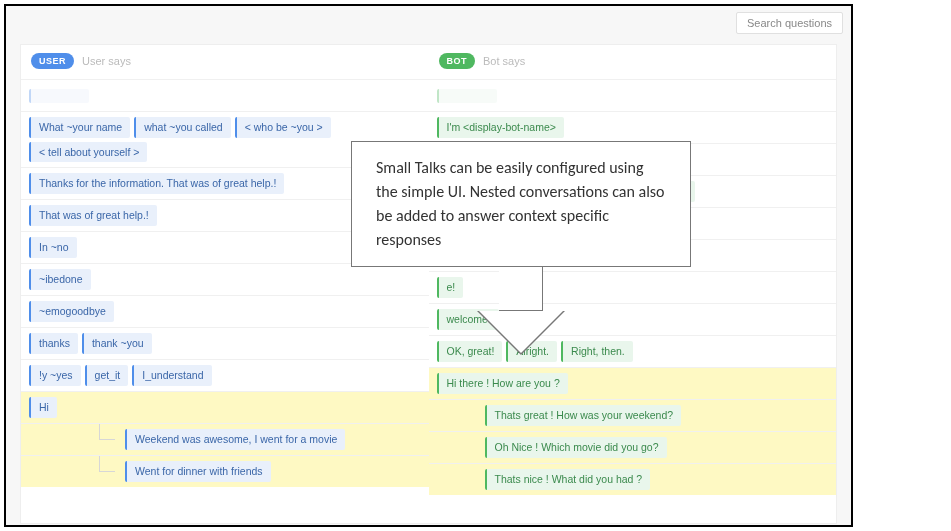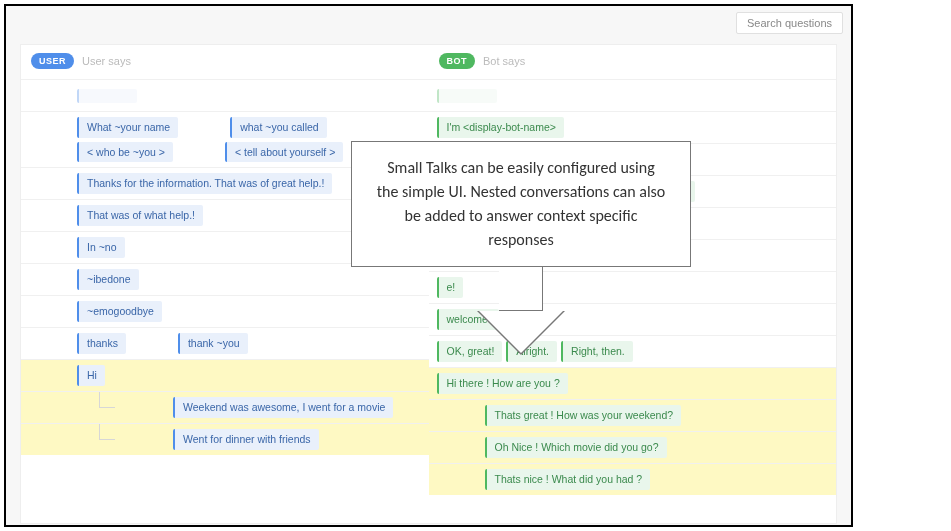--- a/index.html
+++ b/index.html
@@ -92,21 +92,20 @@
     font-size: 10.5px;
     padding: 4px 8px;
     border-radius: 2px;
     line-height: 1.2;
     cursor: pointer;
   }
   .pill-user {
     background: #e9f0fb;
     border-left: 2px solid #4f8eea;
     color: #3a66a8;
-    margin-left: 48px;
   }
   .pill-bot {
     background: #e9f6ec;
     border-left: 2px solid #4fb860;
     color: #3b8a4d;
   }
   .plus-tag {
     font-size: 10px;
     color: #4f8eea;
     background: #f2f7ff;
@@ -130,21 +129,20 @@
     width: 340px;
     z-index: 50;
   }
   .callout-box {
     background: #fff;
     border: 1px solid #777;
     padding: 14px 24px;
     font-size: 16px;
     line-height: 1.5;
     color: #333;
-    text-align: center;
     font-family: "Segoe UI", Calibri, Arial, sans-serif;
   }
   .callout-stem {
     width: 44px;
     height: 44px;
     background: #fff;
     border-right: 1px solid #777;
     border-bottom: 1px solid #777;
     margin: 0 auto;
   }
@@ -192,34 +190,39 @@
               <span class="pill pill-user">What ~your name</span>
               <span class="pill pill-user">what ~you called</span>
               <span class="pill pill-user">&lt; who be ~you &gt;</span>
               <span class="pill pill-user">&lt; tell about yourself &gt;</span>
               <span class="plus-tag">+1</span>
             </div>
             <div class="row">
               <span class="pill pill-user">Thanks for the information. That was of great help.!</span>
             </div>
             <div class="row">
-              <span class="pill pill-user">That was of what help.!</span>
+              <span class="pill pill-user">That was of great help.!</span>
             </div>
             <div class="row">
               <span class="pill pill-user">In ~no</span>
             </div>
             <div class="row">
               <span class="pill pill-user">~ibedone</span>
             </div>
             <div class="row">
               <span class="pill pill-user">~emogoodbye</span>
             </div>
             <div class="row">
               <span class="pill pill-user">thanks</span>
               <span class="pill pill-user">thank ~you</span>
+            </div>
+            <div class="row">
+              <span class="pill pill-user">!y ~yes</span>
+              <span class="pill pill-user">get_it</span>
+              <span class="pill pill-user">I_understand</span>
             </div>
             <div class="row selected">
               <span class="pill pill-user">Hi</span>
             </div>
             <div class="row selected nest2">
               <div class="tree-line" style="left: 78px; top: 0px; height: 16px; width: 16px;"></div>
               <span class="pill pill-user">Weekend was awesome, I went for a movie</span>
             </div>
             <div class="row selected nest2">
               <div class="tree-line" style="left: 78px; top: 0px; height: 16px; width: 16px;"></div>

